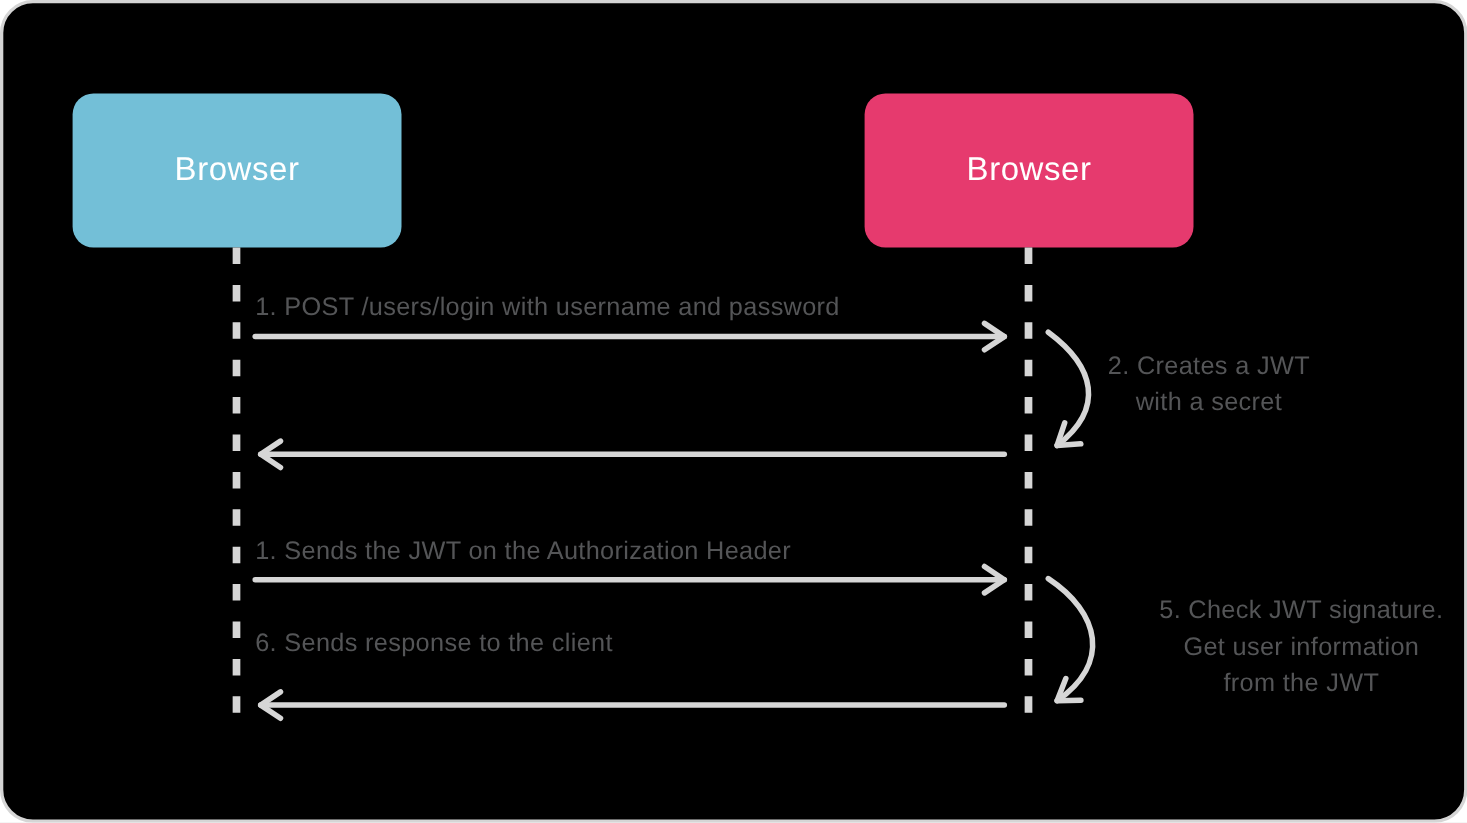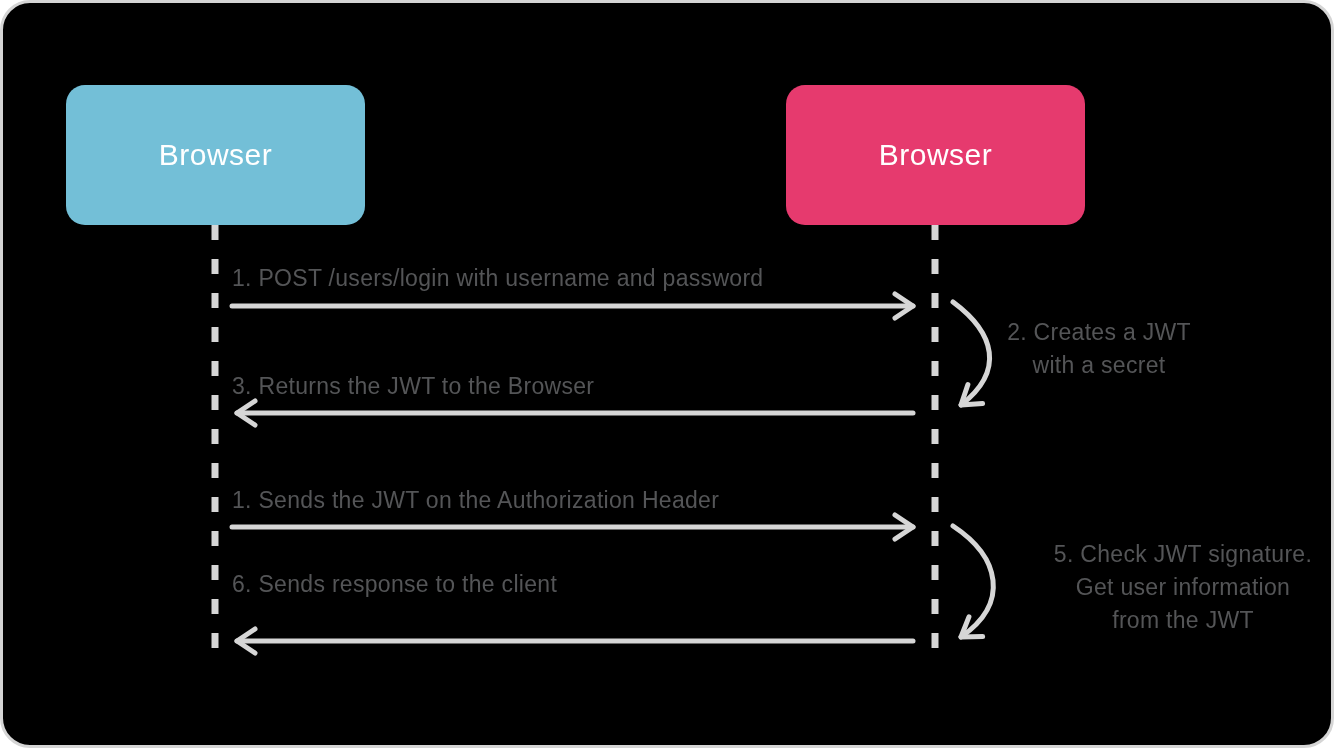--- a/index.html
+++ b/index.html
@@ -97,21 +97,20 @@
     <line x1="910" y1="410" x2="234" y2="410" stroke="#d6d6d6" stroke-width="5" stroke-linecap="round" marker-end="url(#chev)"></line>
 
     <line x1="229" y1="524" x2="910" y2="524" stroke="#d6d6d6" stroke-width="5" stroke-linecap="round" marker-end="url(#chev)"></line>
 
     <path d="M 950 523 C 997 554 1007 600 958 634" fill="none" stroke="#d6d6d6" stroke-width="5" stroke-linecap="round" marker-end="url(#chev)"></path>
 
     <line x1="910" y1="638" x2="234" y2="638" stroke="#d6d6d6" stroke-width="5" stroke-linecap="round" marker-end="url(#chev)"></line>
   </svg>
 
   <div class="msg-label msg-1">1. POST /users/login with username and password</div>
-  <div class="msg-label msg-3">3. Returns the JWT to the Browser</div>
   <div class="msg-label msg-4">1. Sends the JWT on the Authorization Header</div>
   <div class="msg-label msg-6">6. Sends response to the client</div>
 
   <div class="side-note note-2">2. Creates a JWT
 with a secret</div>
   <div class="side-note note-5">5. Check JWT signature.
 Get user information
 from the JWT</div>
 
 </div>

